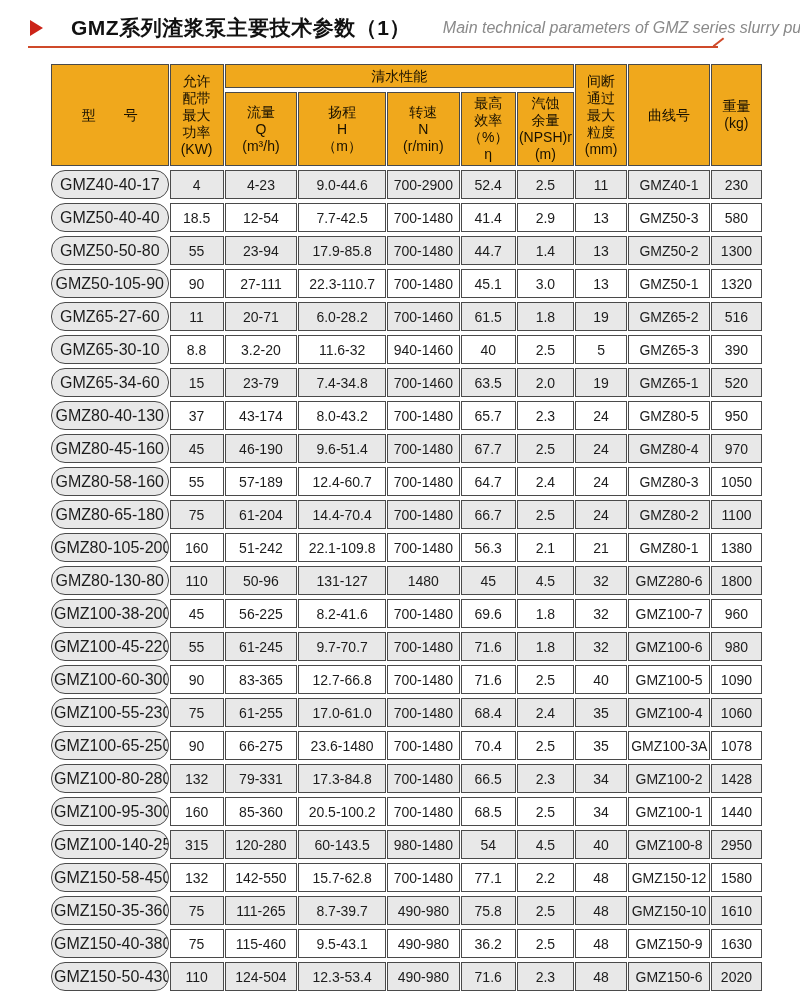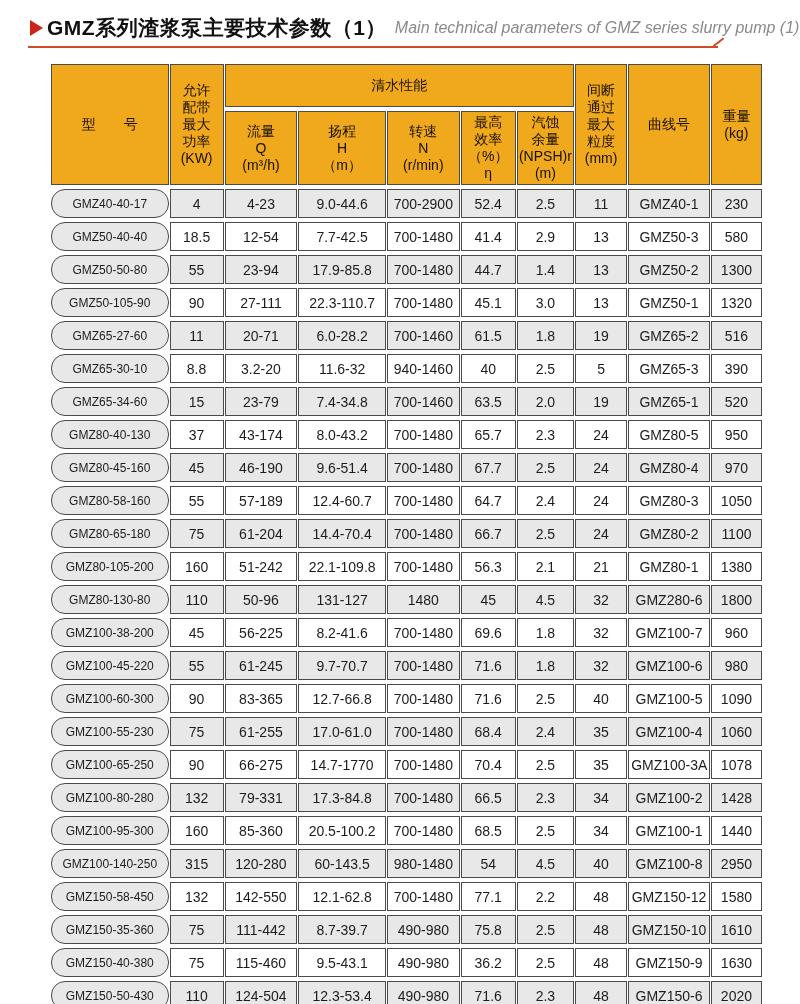--- a/index.html
+++ b/index.html
@@ -12,21 +12,21 @@
     --subtitle:#8a8a8a;
   }
   *{box-sizing:border-box;}
   html,body{margin:0;padding:0;}
   body{
     width:800px;height:1004px;background:#ffffff;
     font-family:"Liberation Sans","DejaVu Sans",sans-serif;
     color:var(--text);
   }
   .title-bar{
-    display:flex;align-items:center;gap:4px;
+    display:flex;align-items:center;gap:28px;
     padding:14px 0 0 30px;
   }
   .tri{
     width:0;height:0;flex:0 0 auto;
     border-left:13px solid var(--accent);
     border-top:8px solid transparent;
     border-bottom:8px solid transparent;
   }
   .title-zh{
     font-size:21px;font-weight:bold;color:#111111;
@@ -52,29 +52,29 @@
   }
   thead{background:var(--header-bg);}
   thead tr{background:var(--header-bg);}
   th{
     background:var(--header-bg);
     border:1px solid var(--border);
     font-size:14px;font-weight:normal;color:#191100;
     text-align:center;vertical-align:middle;
     white-space:pre-line;line-height:17px;padding:2px 0;
   }
-  tr.hdr-top th.group{height:43px;}
+  tr.hdr-top th.group{height:24px;}
   td{
     background:#ffffff;border:1px solid var(--border);
     font-size:14px;text-align:center;vertical-align:middle;
     height:29px;padding:0 2px;color:var(--text);
     overflow:hidden;white-space:nowrap;
   }
   tbody tr:nth-child(odd) td{background:var(--row-alt);}
-  tbody td:first-child{background:var(--row-alt);font-size:12px;border-radius:14px;}
+  tbody td:first-child{background:var(--row-alt);font-size:16px;border-radius:14px;}
 </style>
 </head>
 <body>
 
 <div class="title-bar">
   <span class="tri"></span>
   <span class="title-zh">GMZ系列渣浆泵主要技术参数（1）</span>
   <span class="title-en">Main technical parameters of GMZ series slurry pump (1)</span>
 </div>
 <div class="title-underline"></div>
@@ -333,21 +333,21 @@
           <td>68.4</td>
           <td>2.4</td>
           <td>35</td>
           <td>GMZ100-4</td>
           <td>1060</td>
         </tr>
         <tr>
           <td>GMZ100-65-250</td>
           <td>90</td>
           <td>66-275</td>
-          <td>14.7-1770</td>
+          <td>23.6-1480</td>
           <td>700-1480</td>
           <td>70.4</td>
           <td>2.5</td>
           <td>35</td>
           <td>GMZ100-3A</td>
           <td>1078</td>
         </tr>
         <tr>
           <td>GMZ100-80-280</td>
           <td>132</td>
@@ -381,32 +381,32 @@
           <td>54</td>
           <td>4.5</td>
           <td>40</td>
           <td>GMZ100-8</td>
           <td>2950</td>
         </tr>
         <tr>
           <td>GMZ150-58-450</td>
           <td>132</td>
           <td>142-550</td>
-          <td>12.1-62.8</td>
+          <td>15.7-62.8</td>
           <td>700-1480</td>
           <td>77.1</td>
           <td>2.2</td>
           <td>48</td>
           <td>GMZ150-12</td>
           <td>1580</td>
         </tr>
         <tr>
           <td>GMZ150-35-360</td>
           <td>75</td>
-          <td>111-442</td>
+          <td>111-265</td>
           <td>8.7-39.7</td>
           <td>490-980</td>
           <td>75.8</td>
           <td>2.5</td>
           <td>48</td>
           <td>GMZ150-10</td>
           <td>1610</td>
         </tr>
         <tr>
           <td>GMZ150-40-380</td>

